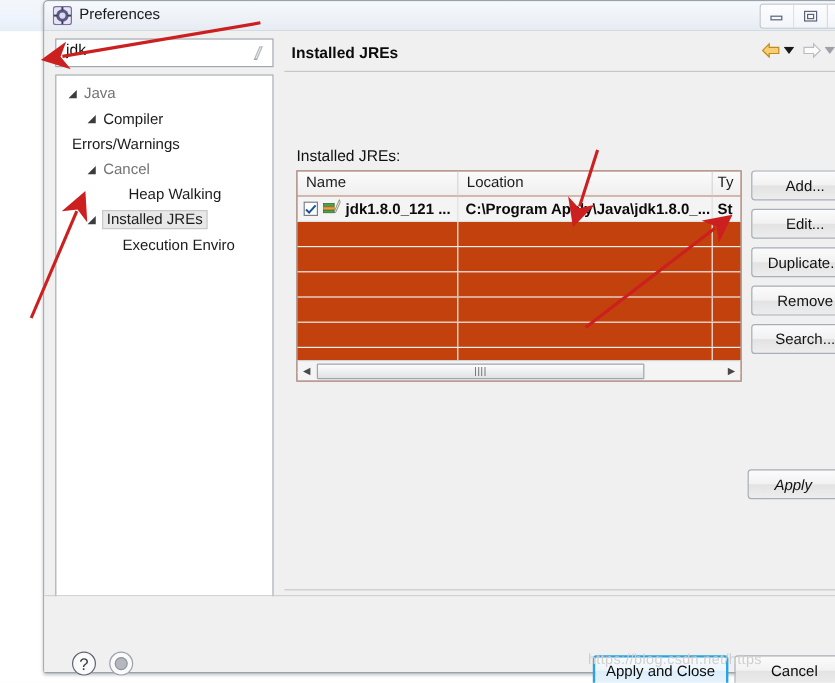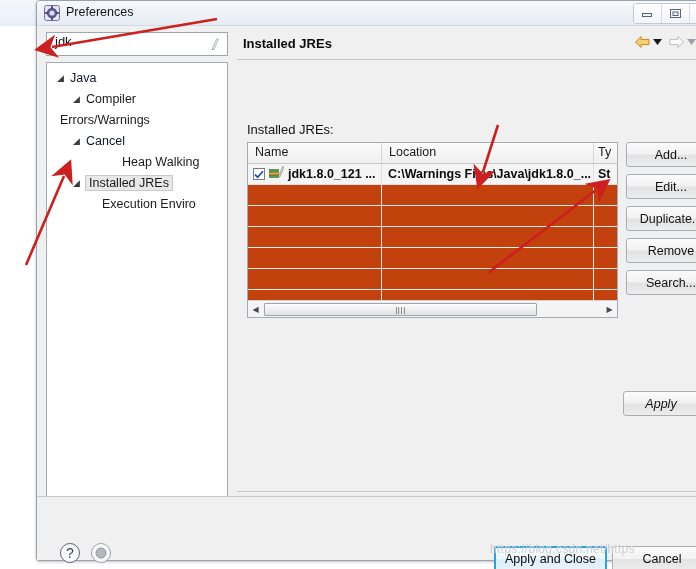--- a/index.html
+++ b/index.html
@@ -133,21 +133,21 @@
   .tree-row {
     position: relative;
     height: 21px;
     display: flex;
     align-items: center;
     white-space: nowrap;
   }
   .tw { color: #3c3c3c; font-size: 9px; margin-right: 4px; width: 9px; }
   .tlabel { font-size: 12.5px; color: #1b1b1b; }
   .tlabel.bold { font-weight: normal; }
-  .tlabel.dim { color: #0f172a; }
+  .tlabel.dim { color: #737373; }
   .tlabel.sel {
     background: #e8e8e8;
     border: 1px solid #c9c9c9;
     padding: 0 3px;
     margin: 0 -1px;
   }
 
   .tree-scroll {
     position: absolute;
     left: 9px; top: 477px;
@@ -437,21 +437,21 @@
             <span class="tlabel bold">Compiler</span>
           </div>
           <div class="tree-row" style="">
             <span class="tw"></span>
             <span class="tlabel bold">Errors/Warnings</span>
           </div>
           <div class="tree-row" style="padding-left: 26px;">
             <span class="tw">◢</span>
             <span class="tlabel dim">Cancel</span>
           </div>
-          <div class="tree-row" style="padding-left: 62px;">
+          <div class="tree-row" style="padding-left: 47px;">
             <span class="tw"></span>
             <span class="tlabel bold">Heap Walking</span>
           </div>
           <div class="tree-row" style="padding-left: 26px;">
             <span class="tw">◢</span>
             <span class="tlabel bold sel">Installed JREs</span>
           </div>
           <div class="tree-row" style="padding-left: 42px;">
             <span class="tw"></span>
             <span class="tlabel bold">Execution Enviro</span>
@@ -518,21 +518,21 @@
                   </svg>
                 </span>
                 <span><svg width="15" height="13" viewBox="0 0 15 13">
                     <rect x="0.5" y="4.5" width="9" height="2.6" fill="#4f9e4f" stroke="#2f6b2f" stroke-width="0.6"></rect>
                     <rect x="0.5" y="7.4" width="9" height="2.6" fill="#e8a03a" stroke="#a86d16" stroke-width="0.6"></rect>
                     <rect x="0.5" y="10.2" width="9" height="2.2" fill="#4f9e4f" stroke="#2f6b2f" stroke-width="0.6"></rect>
                     <path d="M9.5 11.5 L13.8 1.4 L14.6 3.4 L10.6 12.2 Z" fill="#f3f3e8" stroke="#6b6b55" stroke-width="0.6"></path>
                   </svg></span>
                 <span>jdk1.8.0_121 ...</span>
               </div>
-              <div class="td c-loc">C:\Warnings Files\Java\jdk1.8.0_...</div>
+              <div class="td c-loc">C:\Program Apply\Java\jdk1.8.0_...</div>
               <div class="td c-type">St</div>
             </div>
             <div class="empty-row">
               <div class="sp1"></div>
               <div class="sp2"></div>
             </div>
             <div class="empty-row">
               <div class="sp1"></div>
               <div class="sp2"></div>
             </div>

